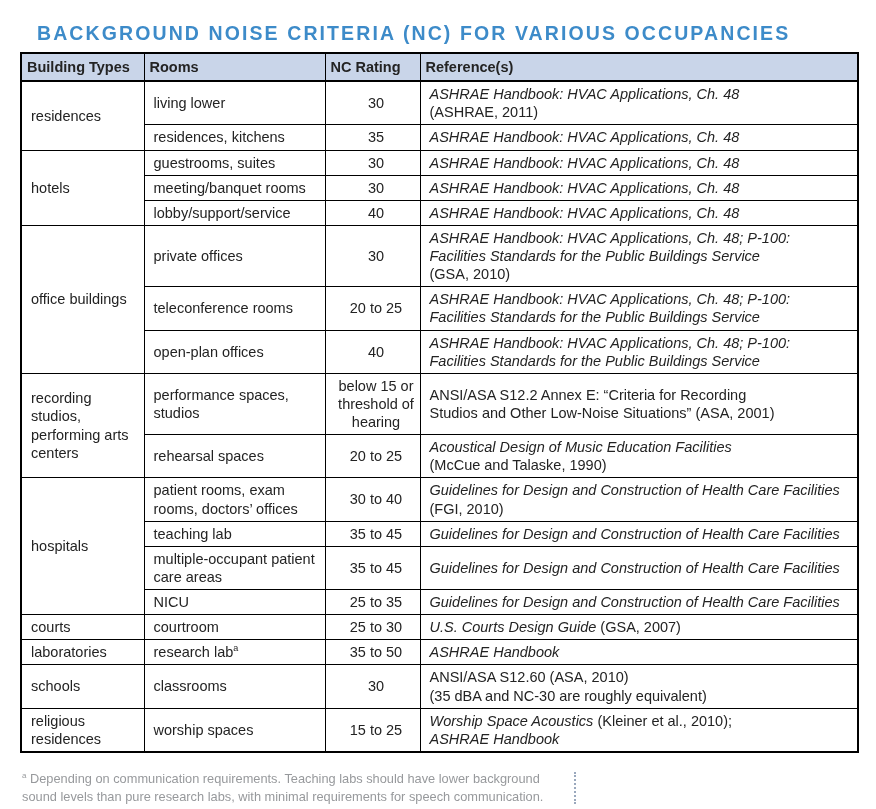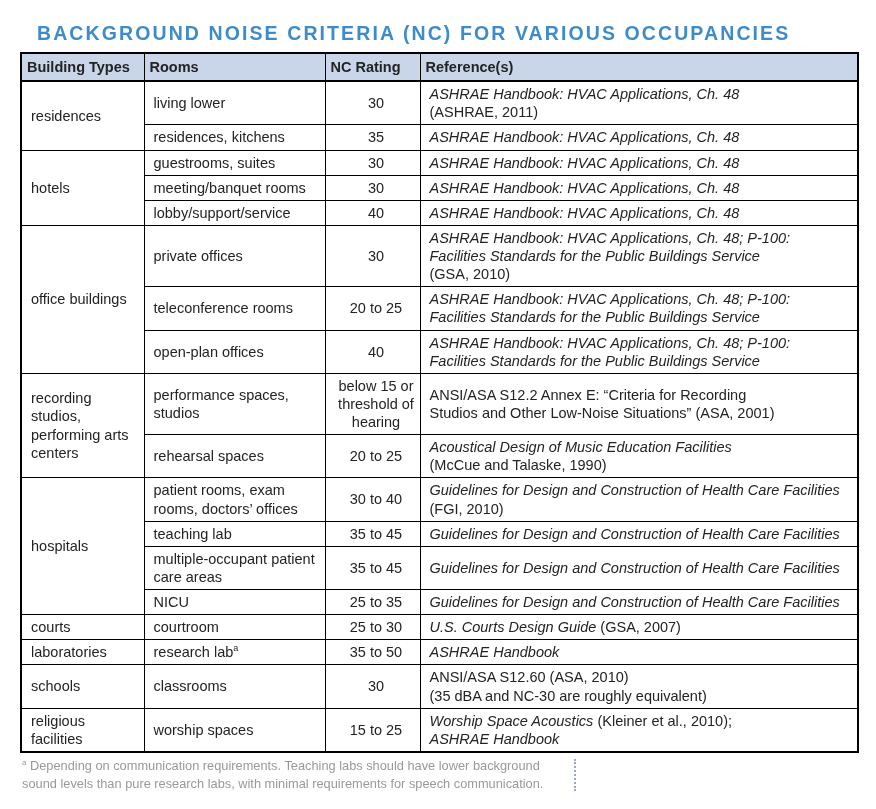--- a/index.html
+++ b/index.html
@@ -38,21 +38,21 @@
     padding:4px 5px;
     border-bottom-width:2px;
   }
   td.col-nc{text-align:center;padding-left:10px;padding-right:3px;}
   td.col-ref{white-space:pre-line;}
   td.col-ref i{font-style:italic;}
   sup{font-size:0.62em;vertical-align:super;line-height:0;}
   .footnotes{
     display:flex;
     align-items:flex-start;
-    margin:4px 0 0 2px;
+    margin:17px 0 0 2px;
     color:var(--footnote-color,#97999c);
     font-size:12.8px;
     line-height:1.4;
   }
   .footnote-left{width:546px;}
   .footnote-divider{
     align-self:stretch;
     border-left:2px dotted var(--divider-color,#9aa8bd);
     margin:2px 9px 2px 6px;
   }
@@ -177,21 +177,21 @@
           <td class="col-ref"><i>ASHRAE Handbook</i></td>
         </tr>
         <tr>
           <td rowspan="1" class="col-type">schools</td>
           <td class="col-room">classrooms</td>
           <td class="col-nc">30</td>
           <td class="col-ref"><span>ANSI/ASA S12.60 (ASA, 2010)
 (35 dBA and NC-30 are roughly equivalent)</span></td>
         </tr>
         <tr>
-          <td rowspan="1" class="col-type">religious facilities</td>
+          <td rowspan="1" class="col-type">religious residences</td>
           <td class="col-room">worship spaces</td>
           <td class="col-nc">15 to 25</td>
           <td class="col-ref"><i>Worship Space Acoustics</i><span> (Kleiner et al., 2010);
 </span><i>ASHRAE Handbook</i></td>
         </tr>
       </tbody>
   </table>
 
   <div class="footnotes">
     <div class="footnote-left"><sup>a</sup> <span>Depending on communication requirements. Teaching labs should have lower background sound levels than pure research labs, with minimal requirements for speech communication.</span></div>

